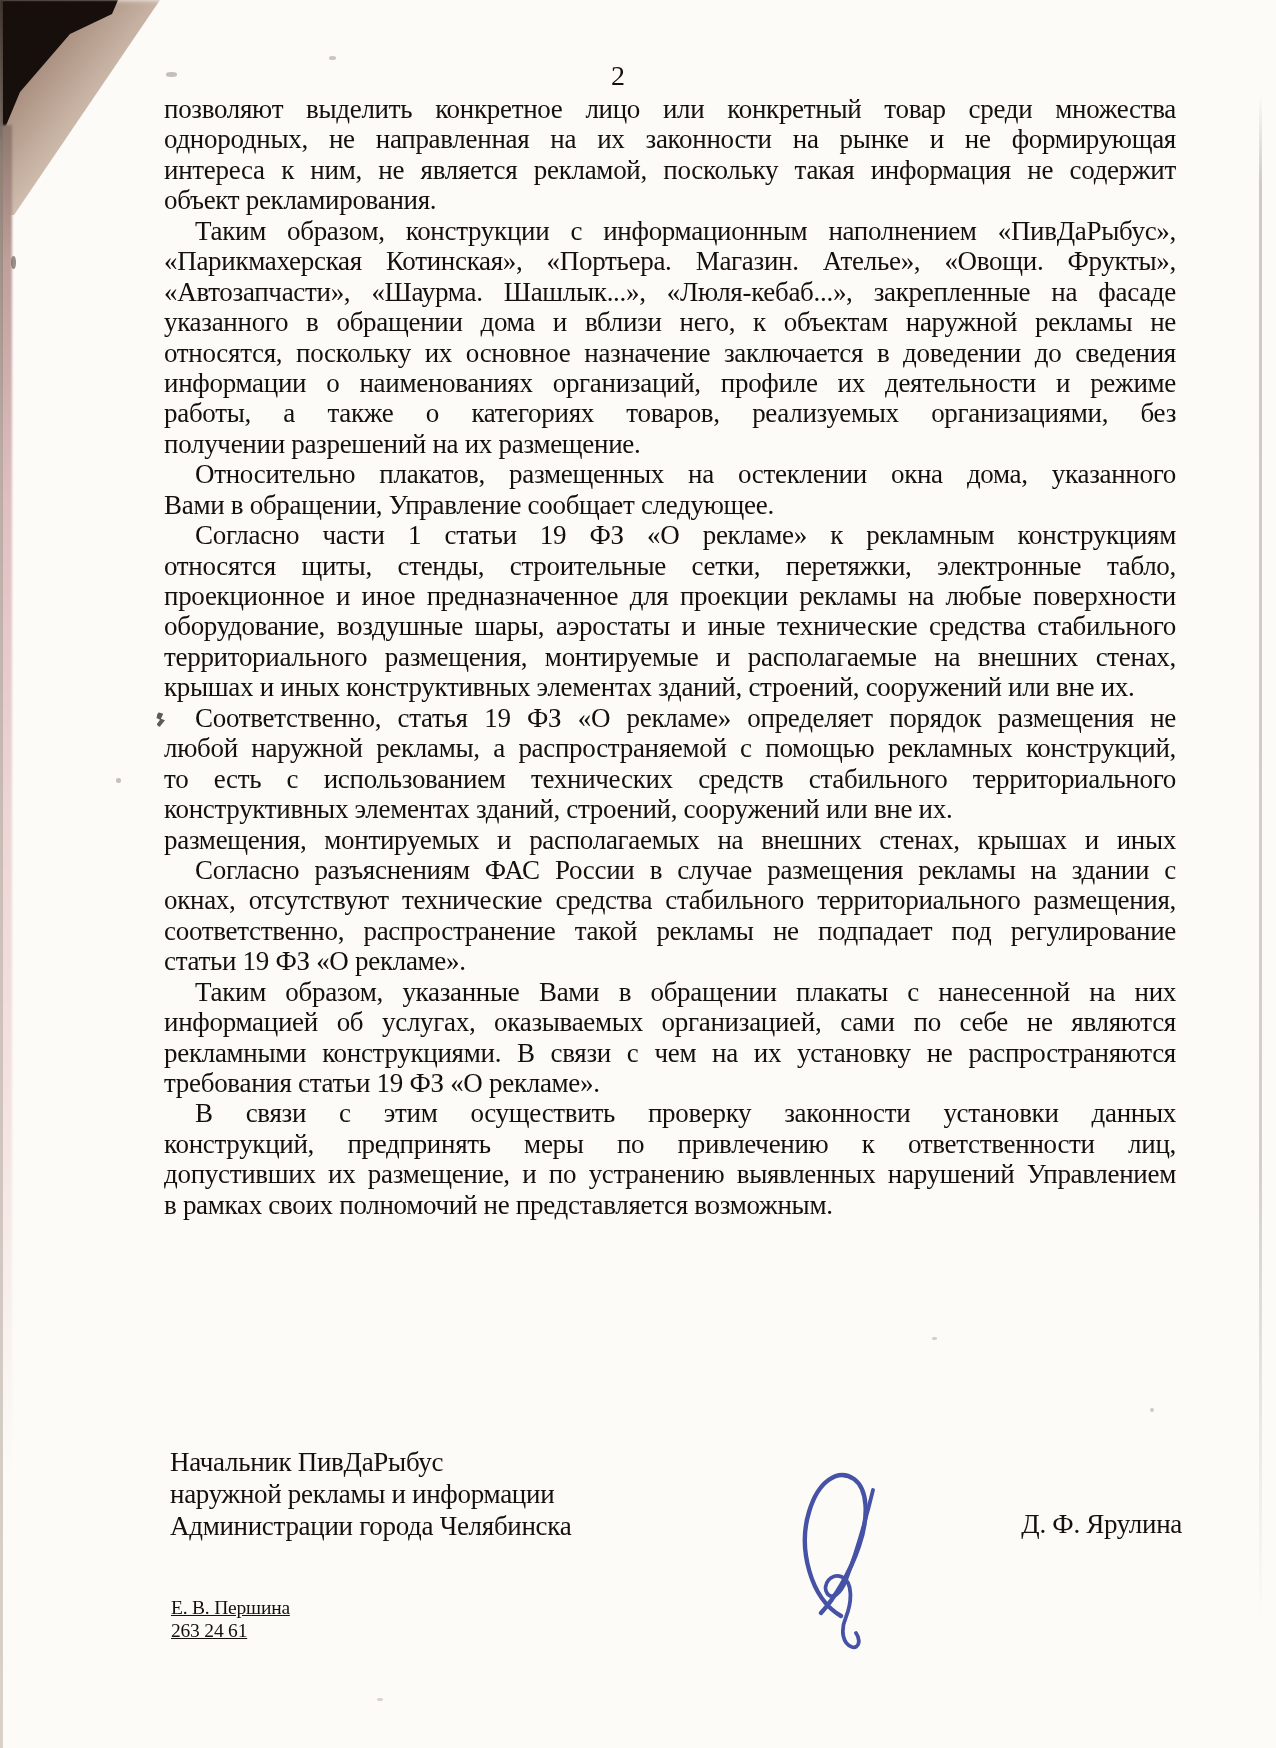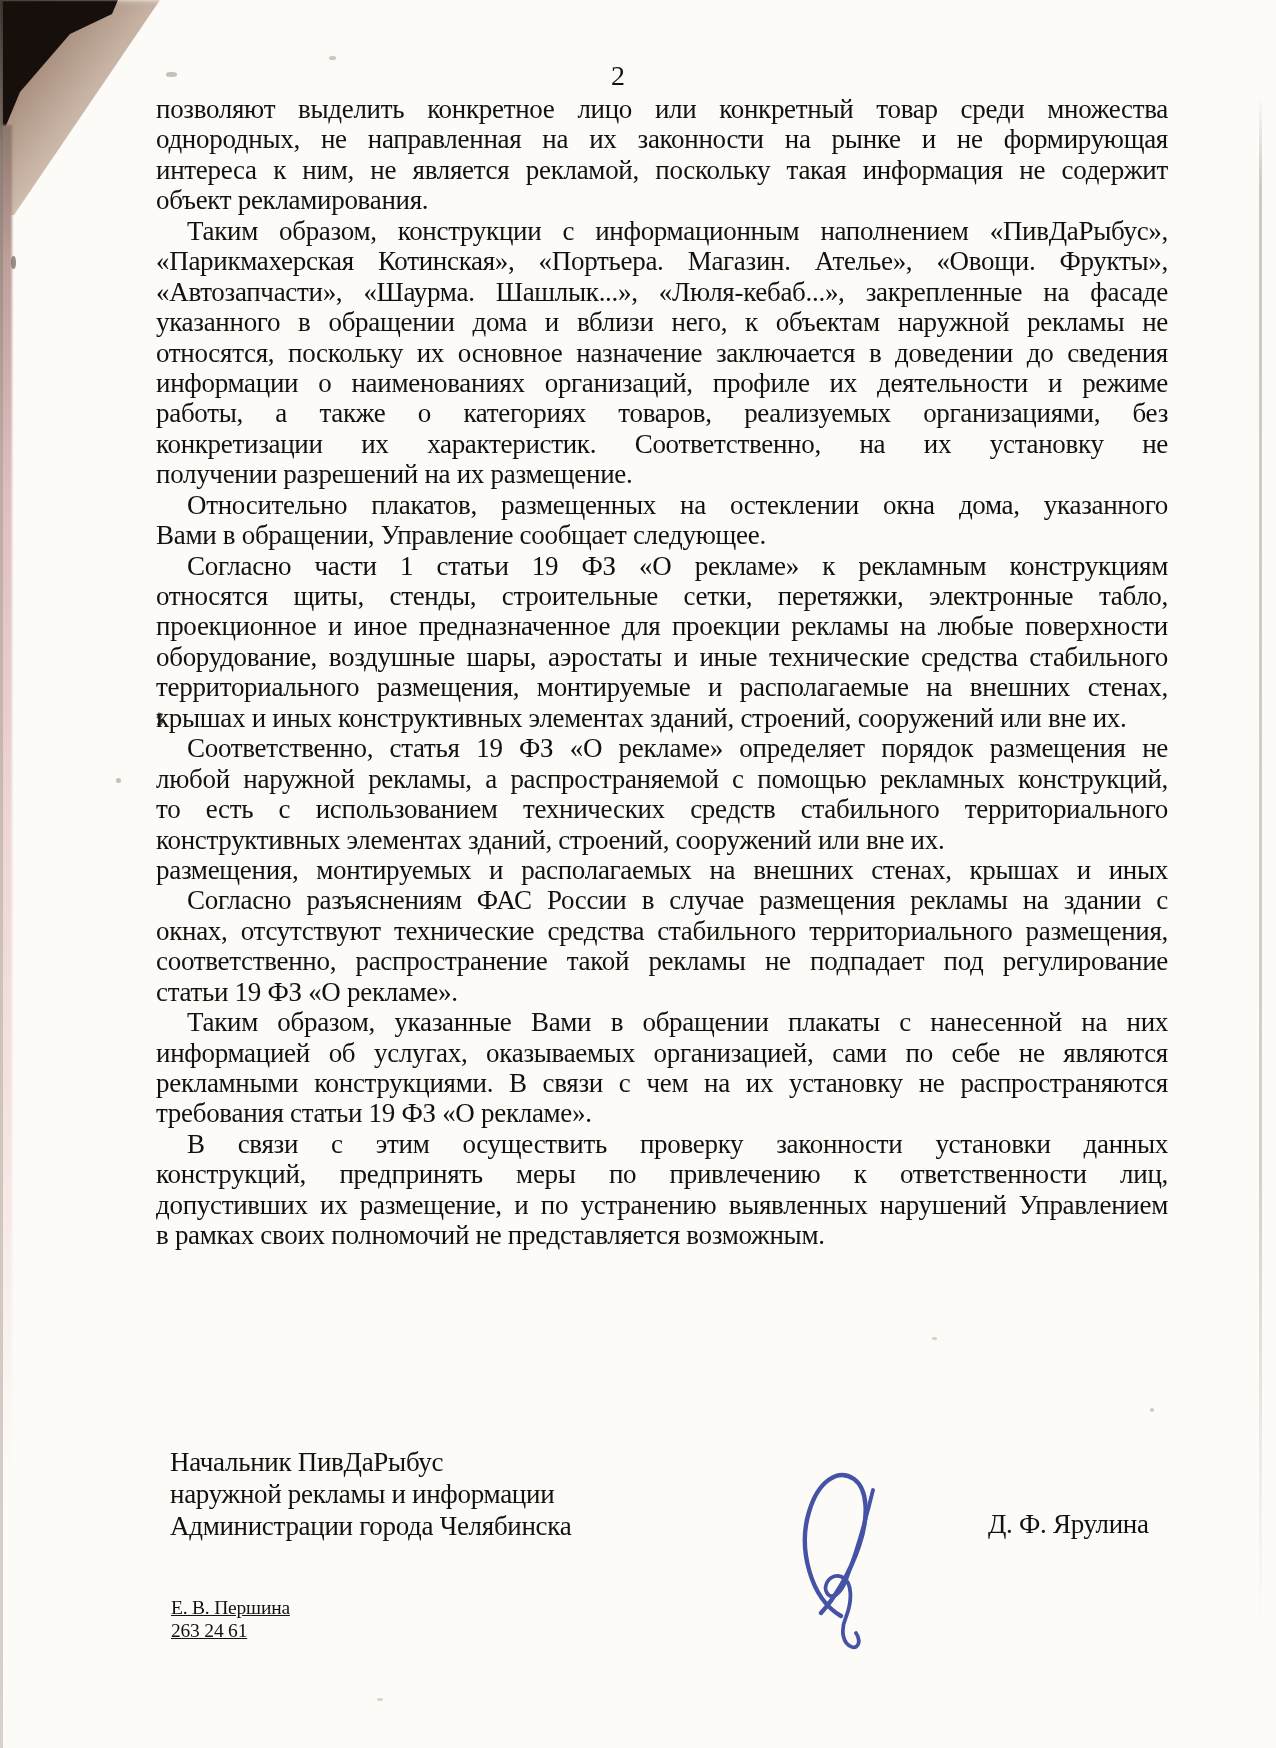--- a/index.html
+++ b/index.html
@@ -49,38 +49,38 @@
   .speck.s5{left:1150px;top:1408px;width:4px;height:4px;background:#9aa0a8;opacity:.5;}
   .speck.s6{left:377px;top:1698px;width:6px;height:3px;background:#b9b2a8;opacity:.55;}
   .speck.s7{left:329px;top:56px;width:7px;height:4px;background:#9b9288;opacity:.5;}
   .speck.s8{left:932px;top:1337px;width:5px;height:3px;background:#aaa49b;opacity:.5;}
   
   .page-number{
     position:absolute;left:596px;top:60px;width:44px;
     text-align:center;font-size:28px;line-height:32px;
   }
   .doc-body{
-    position:absolute;left:156px;top:94px;width:1012px;
+    position:absolute;left:164px;top:94px;width:1012px;
     font-size:27px;letter-spacing:-0.3px;
   }
   .line{
     height:30.45px;line-height:30.45px;
     text-align:justify;text-align-last:justify;
     text-justify:inter-word;
   }
   .line.last{text-align-last:left;}
   .line.first-indent{text-indent:31px;}
   .sig-block{
     position:absolute;left:170px;top:1446px;width:1012px;
     font-size:27px;letter-spacing:-0.3px;
   }
   .sig-line{height:32px;line-height:32px;text-align:left;}
   .signer-name{
     position:absolute;left:818px;top:62px;width:194px;
-    text-align:left;height:32px;line-height:32px;
+    text-align:right;height:32px;line-height:32px;
   }
   .signature-svg{position:absolute;left:0;top:0;width:1276px;height:1748px;pointer-events:none;}
   .doc-footer{
     position:absolute;left:171px;top:1596px;
     font-size:19.5px;letter-spacing:-0.2px;text-decoration:underline;
   }
   .footer-line{height:23px;line-height:23px;}
 </style>
 </head>
 <body>
@@ -111,21 +111,20 @@
         <div class="line last">объект рекламирования.</div>
       </div>
       <div>
         <div class="line first-indent">Таким образом, конструкции с информационным наполнением «ПивДаРыбус»,</div>
         <div class="line">«Парикмахерская Котинская», «Портьера. Магазин. Ателье», «Овощи. Фрукты»,</div>
         <div class="line">«Автозапчасти», «Шаурма. Шашлык...», «Люля-кебаб...», закрепленные на фасаде</div>
         <div class="line">указанного в обращении дома и вблизи него, к объектам наружной рекламы не</div>
         <div class="line">относятся, поскольку их основное назначение заключается в доведении до сведения</div>
         <div class="line">информации о наименованиях организаций, профиле их деятельности и режиме</div>
         <div class="line">работы, а также о категориях товаров, реализуемых организациями, без</div>
-        <div class="line">конкретизации их характеристик. Соответственно, на их установку не</div>
         <div class="line last">получении разрешений на их размещение.</div>
       </div>
       <div>
         <div class="line first-indent">Относительно плакатов, размещенных на остеклении окна дома, указанного</div>
         <div class="line last">Вами в обращении, Управление сообщает следующее.</div>
       </div>
       <div>
         <div class="line first-indent">Согласно части 1 статьи 19 ФЗ «О рекламе» к рекламным конструкциям</div>
         <div class="line">относятся щиты, стенды, строительные сетки, перетяжки, электронные табло,</div>
         <div class="line">проекционное и иное предназначенное для проекции рекламы на любые поверхности</div>

